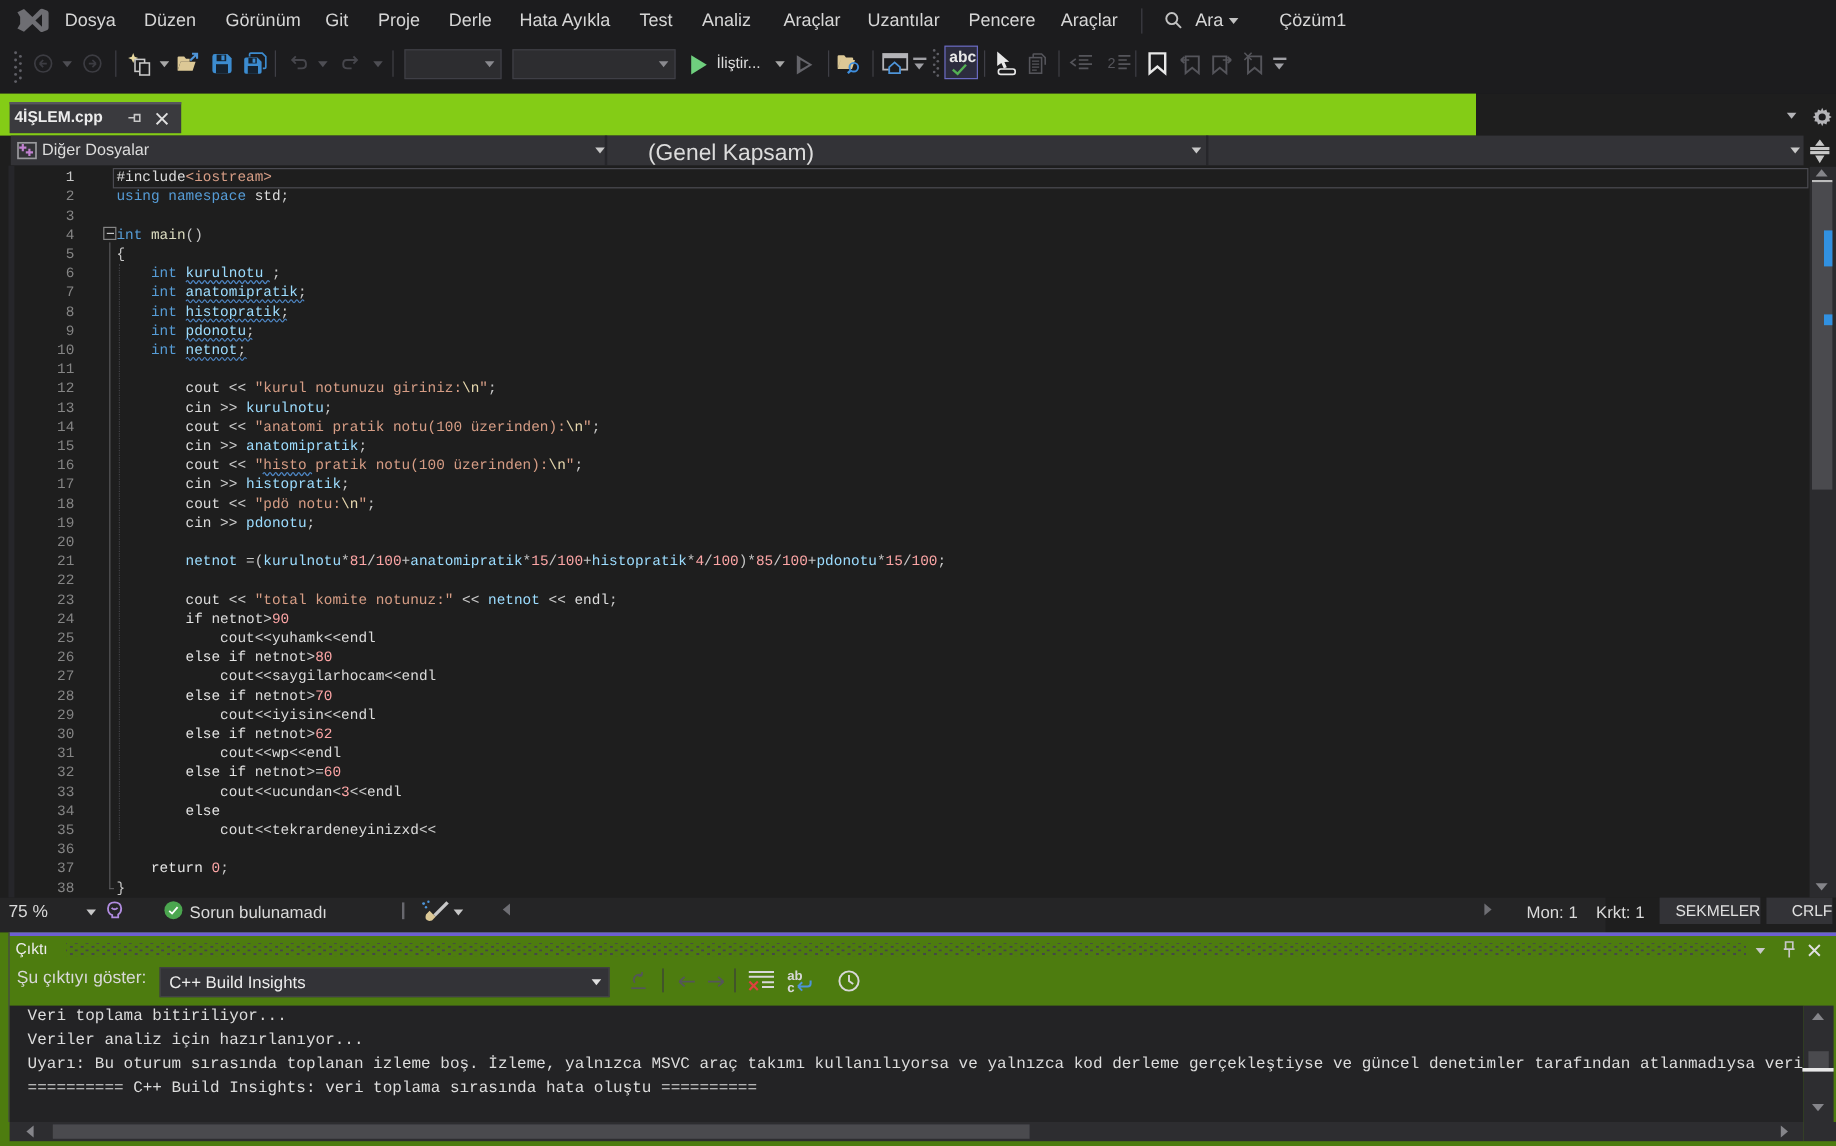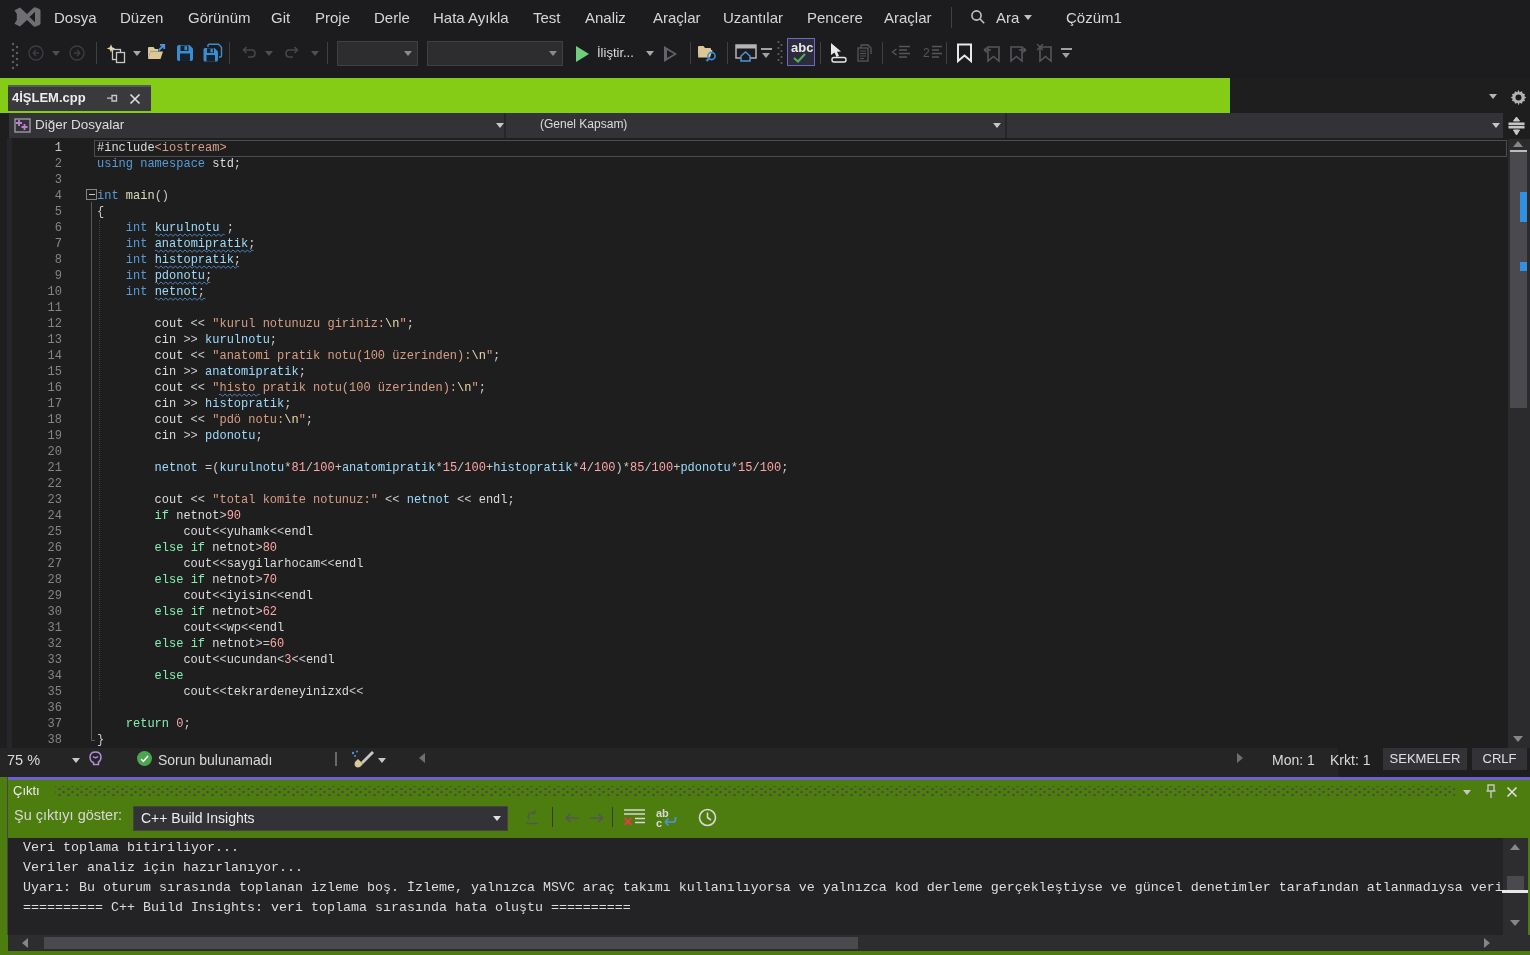--- a/index.html
+++ b/index.html
@@ -13,25 +13,25 @@
 .mi{position:absolute;top:9px;font-size:15px;color:#d6d6d6;white-space:nowrap}
 #toolbar{left:0;top:35px;width:1530px;height:43px;background:#1c1c1e}
 #tabrow{left:0;top:78px;width:1230px;height:35px;background:#84cc16}
 #tab{position:absolute;left:8px;top:7px;width:143px;height:26px;background:#3a3a3e;border-top:2px solid #57575e}
 #navbar{position:absolute;left:9px;top:113px;width:1494px;height:25px;background:#333337}
 .navtxt{position:absolute;top:4px;font-size:13.5px;color:#dcdcdc;white-space:nowrap}
 
 #editor{left:0;top:138px;width:1509px;height:610px;background:#1e1e1e}
 #lns{position:absolute;left:0;top:2px;width:62px;text-align:right;color:#858585;font:12px/16px "Liberation Mono",monospace;white-space:pre}
 #code{position:absolute;left:97px;top:2px;font:12px/16px "Liberation Mono",monospace;white-space:pre;color:#c8c8c8}
-.k{color:#569cd6}.c{color:#86efac}.v{color:#9cdcfe}.s{color:#d69d85}.n{color:#fca5a5}.w{color:#dcdcdc}.f{color:#dcdcc0}.e{color:#e8d9af}
+.k{color:#569cd6}.c{color:#e5e5e5}.v{color:#9cdcfe}.s{color:#d69d85}.n{color:#fca5a5}.w{color:#dcdcdc}.f{color:#dcdcc0}.e{color:#e8d9af}
 #curline{position:absolute;left:94px;top:2px;width:1413px;height:17px;border:1px solid #4b4b52}
 #statusbar{left:0;top:748px;width:1338px;height:29px;background:#252526}
 .stxt{position:absolute;top:4px;font-size:14px;color:#dadada;white-space:nowrap}
-.sbox{position:absolute;top:0;height:22px;background:#333337;font-size:13px;color:#e0e0e0;text-align:center;line-height:22px}
+.sbox{position:absolute;top:0;height:22px;background:#333337;font-size:13px;color:#e0e0e0;text-align:right;line-height:22px}
 
 #outpanel{left:0;top:777px;width:1530px;height:178px;background:#4d7c0f}
 #outtext{position:absolute;left:8px;top:61px;width:1495px;height:97px;background:#232325;color:#dcdcdc;font:13.33px/20px "Liberation Mono",monospace;white-space:pre;overflow:hidden}
 .otxt{position:absolute;font-size:14.5px;color:#d8d8d8;white-space:nowrap}
 
 .tri-u{width:0;height:0;border-left:5px solid transparent;border-right:5px solid transparent;border-bottom:6px solid #85858a;position:absolute}
 .tri-d{width:0;height:0;border-left:5px solid transparent;border-right:5px solid transparent;border-top:6px solid #85858a;position:absolute}
 .tri-l{width:0;height:0;border-top:5px solid transparent;border-bottom:5px solid transparent;border-right:6px solid #85858a;position:absolute}
 .tri-r{width:0;height:0;border-top:5px solid transparent;border-bottom:5px solid transparent;border-left:6px solid #85858a;position:absolute}
 </style></head>
@@ -220,21 +220,21 @@
 <div id="navbar">
   <div class="abs" style="left:495px;top:0;width:2px;height:25px;background:#26262a"></div>
   <div class="abs" style="left:996px;top:0;width:2px;height:25px;background:#26262a"></div>
   <svg class="abs" style="left:5px;top:4px" width="18" height="17" viewBox="0 0 18 17">
     <rect x="1" y="2" width="15" height="13" fill="none" stroke="#9a9a9e" stroke-width="1.4"></rect>
     <path d="M5 3 L5 9 M2 6 L8 6" stroke="#c080d0" stroke-width="1.8"></path>
     <path d="M10.5 7 L10.5 13 M7.5 10 L13.5 10" stroke="#c080d0" stroke-width="1.8"></path>
   </svg>
   <div class="navtxt" style="left:26px">Diğer Dosyalar</div>
   <div class="caret" style="left:487px;top:10px;border-top-color:#c8c8c8"></div>
-  <div class="navtxt" style="left:531px;font-size:12px">(Genel Kapsam)</div>
+  <div class="navtxt" style="left:531px;font-size:19px">(Genel Kapsam)</div>
   <div class="caret" style="left:984px;top:10px;border-top-color:#c8c8c8"></div>
   <div class="caret" style="left:1483px;top:10px;border-top-color:#c8c8c8"></div>
 </div>
 <svg class="abs" style="left:1508px;top:117px" width="17" height="19" viewBox="0 0 17 19">
   <g stroke="#c8c8c8" fill="#c8c8c8">
       <path d="M8.5 0 L11.5 4 L5.5 4 Z"></path>
       <rect x="1" y="6" width="15" height="1.6"></rect>
       <rect x="1" y="9.4" width="15" height="1.6"></rect>
       <path d="M8.5 18 L11.5 13 L5.5 13 Z"></path>
     </g>

